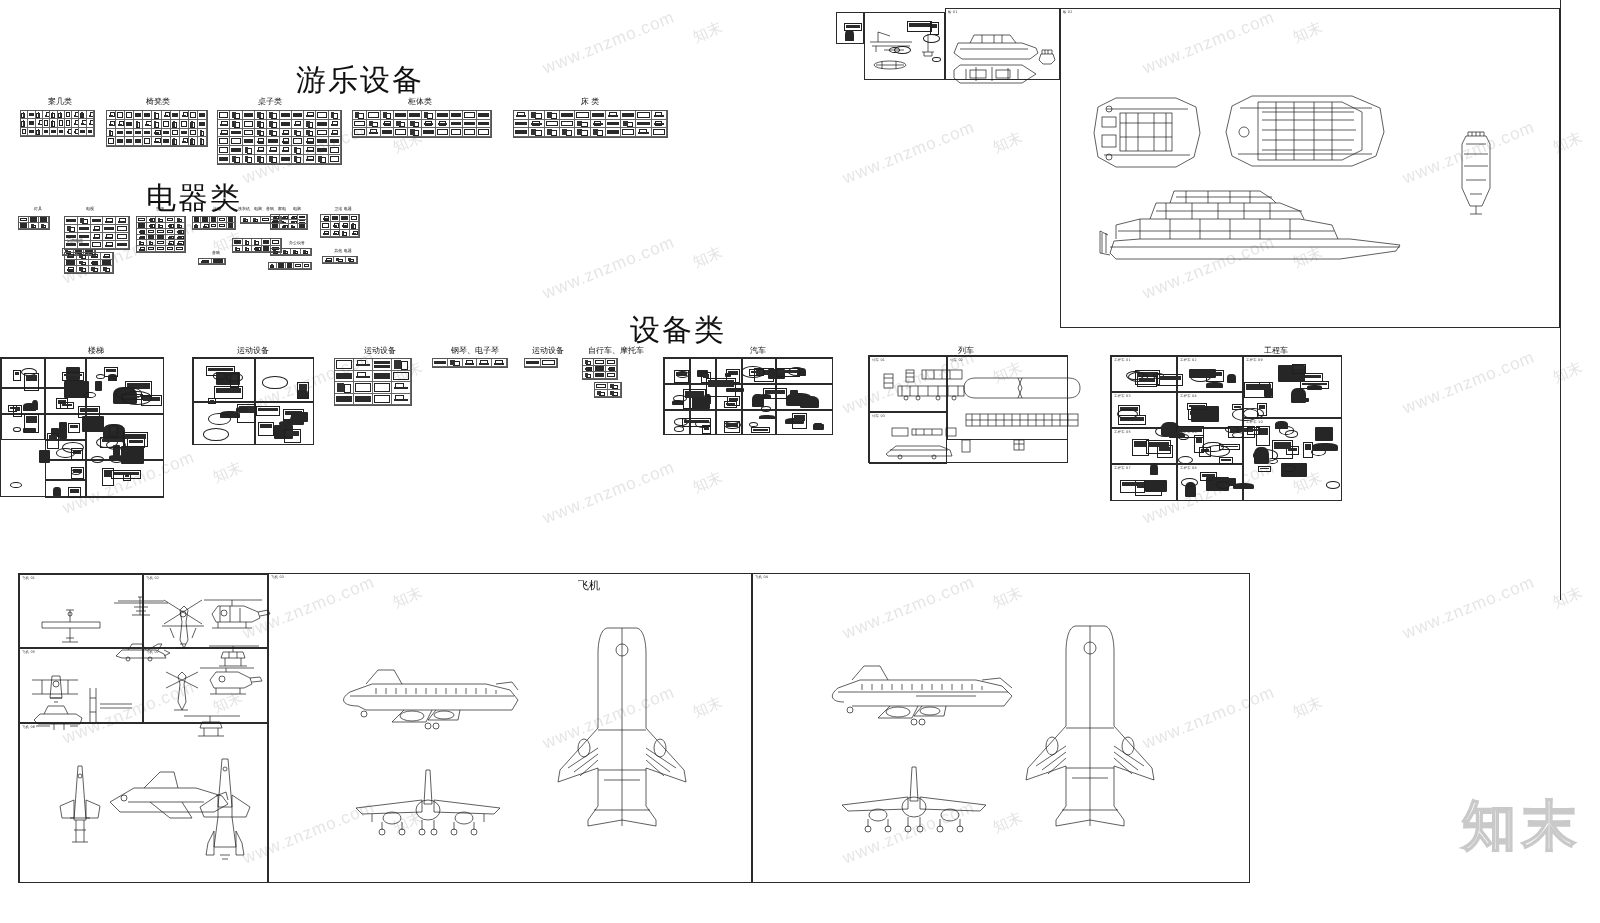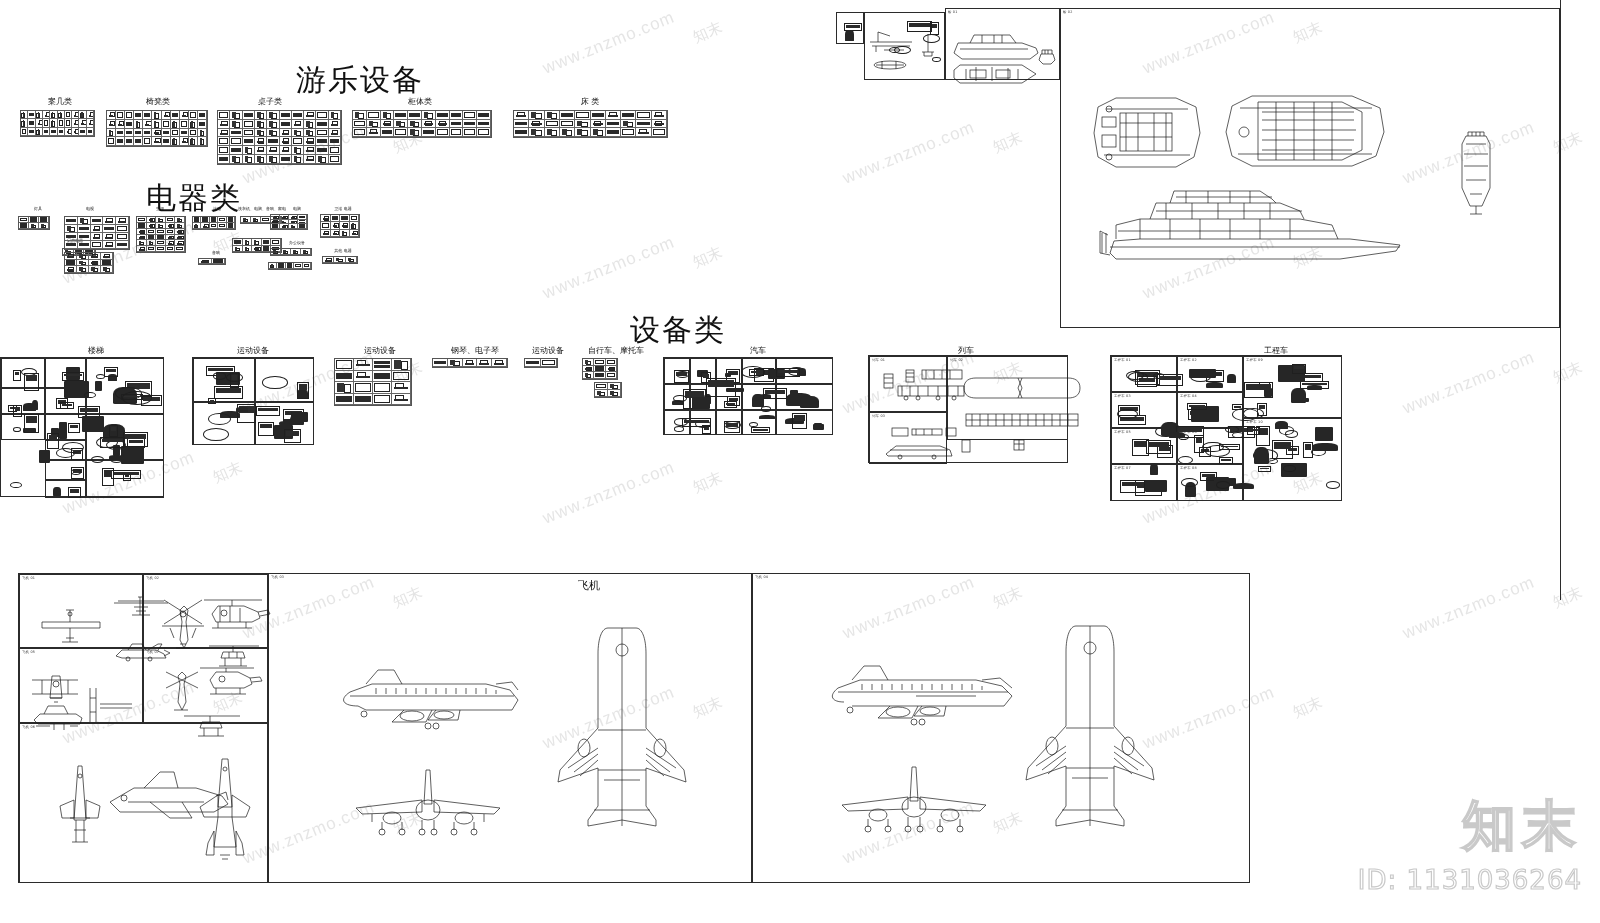--- a/index.html
+++ b/index.html
@@ -2388,15 +2388,14 @@
       <path class="thin" d="M16,148 L46,128 M22,152 L46,134 M28,156 L46,140 M124,148 L94,128 M118,152 L94,134 M112,156 L94,140"></path>
       <path class="thin" d="M46,150 L94,150 M52,160 L88,160"></path>
       <ellipse class="thin" cx="32" cy="128" rx="6" ry="9"></ellipse>
       <ellipse class="thin" cx="108" cy="128" rx="6" ry="9"></ellipse>
       <path class="thin" d="M42,192 L98,192"></path>
       <circle class="thin" cx="70" cy="30" r="6"></circle>
     </g>
   </svg>
 
   <div class="brand">知末</div>
-  <div class="brandid">ID: 1131036264</div>
 
 </div>
 
 </body></html>

